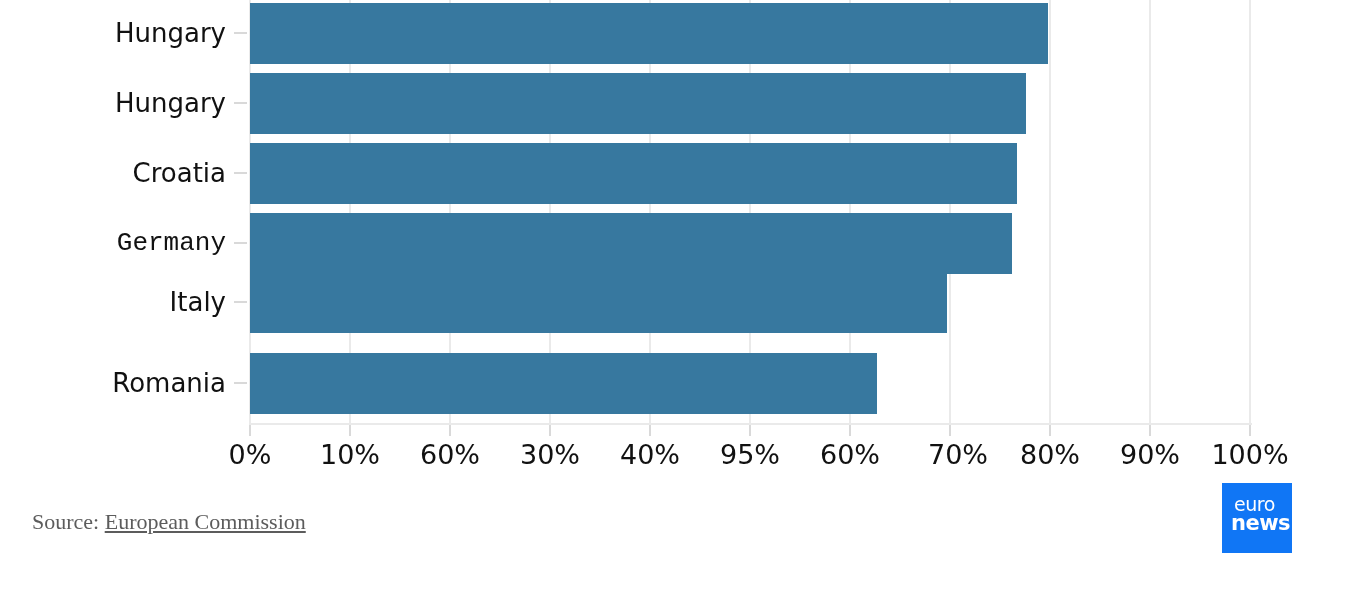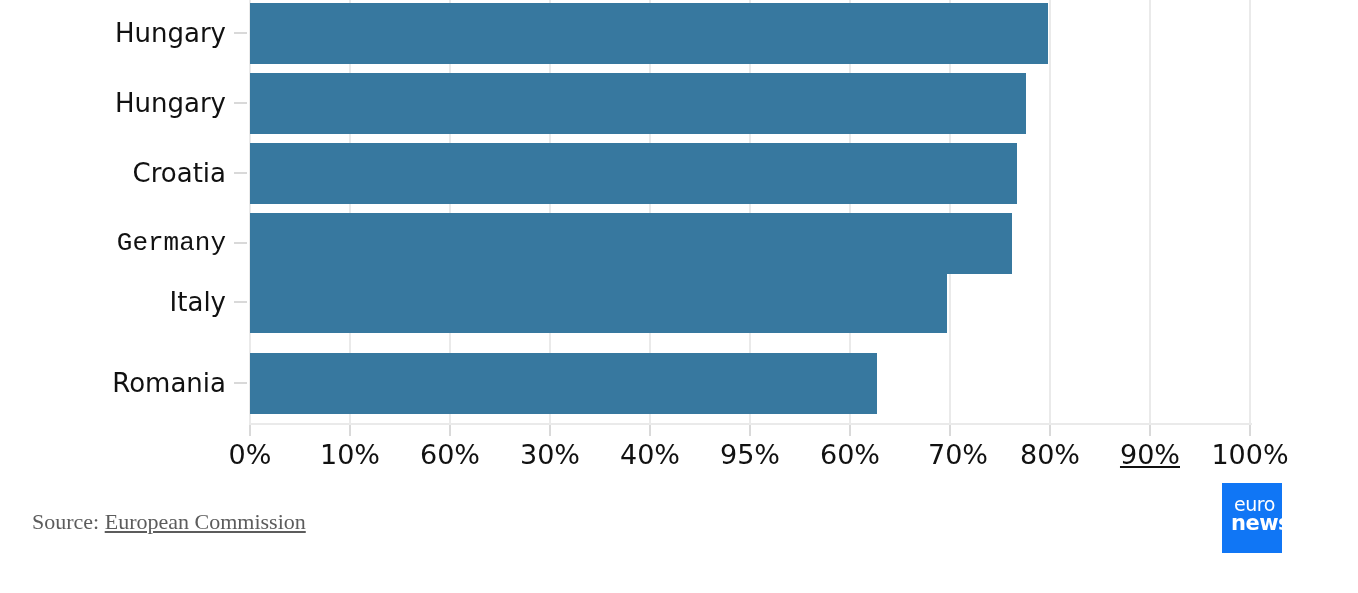--- a/index.html
+++ b/index.html
@@ -138,21 +138,21 @@
   }
   .source-link {
     text-decoration: underline;
     color: #5c5c5c;
   }
 
   .logo {
     position: absolute;
     left: 1222px;
     top: 483px;
-    width: 60px;
+    width: 70px;
     height: 70px;
     background: #1076f5;
     overflow: hidden;
   }
   .logo-euro {
     position: absolute;
     left: 12px;
     top: 12px;
     font-family: "DejaVu Sans", sans-serif;
     font-size: 19px;
@@ -242,21 +242,21 @@
       <div class="xtick-label" style="left: 650px;">40%</div>
       <div class="xtick-mark" style="left: 749px;"></div>
       <div class="xtick-label" style="left: 750px;">95%</div>
       <div class="xtick-mark" style="left: 849px;"></div>
       <div class="xtick-label" style="left: 850px;">60%</div>
       <div class="xtick-mark" style="left: 949px;"></div>
       <div class="xtick-label" style="left: 950px; padding-left: 8px;">70%</div>
       <div class="xtick-mark" style="left: 1049px;"></div>
       <div class="xtick-label" style="left: 1050px;">80%</div>
       <div class="xtick-mark" style="left: 1149px;"></div>
-      <div class="xtick-label" style="left: 1150px; text-decoration: underline;">90%</div>
+      <div class="xtick-label" style="left: 1150px;">90%</div>
       <div class="xtick-mark" style="left: 1249px;"></div>
       <div class="xtick-label" style="left: 1250px;">100%</div>
     </div>
 
   <div class="footer">
     <div class="source">
       <span>Source:</span>
       <a class="source-link" href="#">European Commission</a>
     </div>
   </div>

